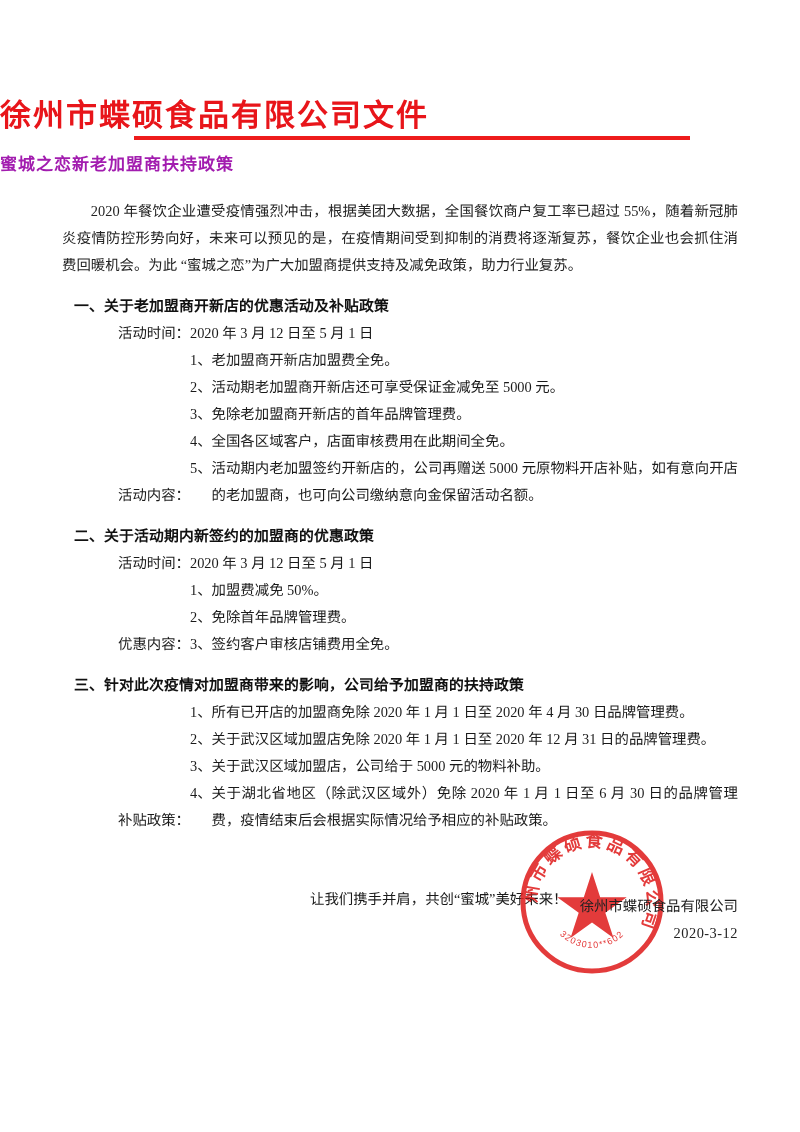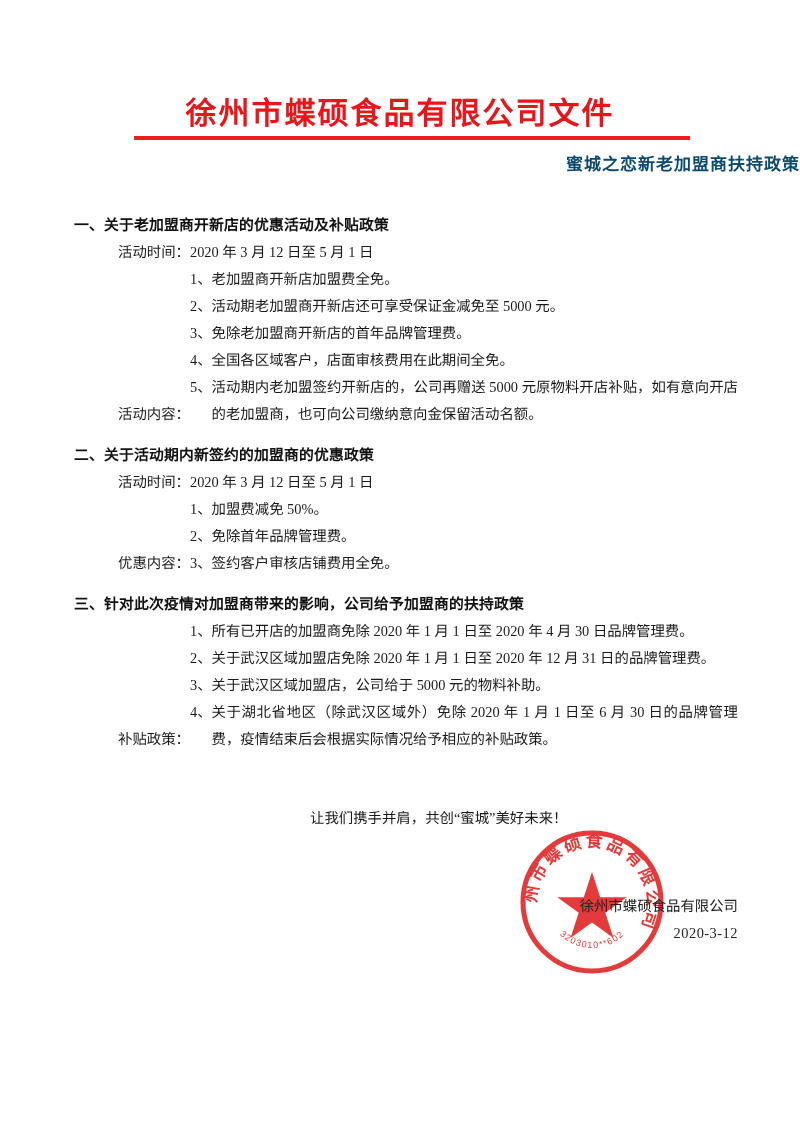--- a/index.html
+++ b/index.html
@@ -18,46 +18,45 @@
     overflow: hidden;
     box-sizing: border-box;
   }
 
   
   .doc-title {
     position: absolute;
     top: 98px;
     left: 0;
     width: 800px;
-    text-align: center;
     font-size: 31px;
     font-weight: bold;
     letter-spacing: 2px;
     color: #e8151a;
-    font-family: Liberation Mono, monospace;
+    font-family: Liberation Serif, serif;
     line-height: 1.15;
   }
   .title-rule {
     position: absolute;
     top: 136px;
     left: 134px;
     width: 556px;
     height: 4px;
     background: #ee1c1c;
   }
   .doc-subtitle {
     position: absolute;
     top: 150px;
     left: 0;
     width: 800px;
-    text-align: right;
+    text-align: left;
     font-size: 17px;
     font-weight: bold;
     letter-spacing: 1px;
-    color: #0c4a6e;
+    color: #a21caf;
   }
 
   
   .body-wrap {
     position: absolute;
     top: 198px;
     left: 62px;
     width: 676px;
   }
   .para {
@@ -160,20 +159,21 @@
 <div class="page">
 
   <div class="doc-title">徐州市蝶硕食品有限公司文件</div>
 
   <div class="title-rule"></div>
 
   <div class="doc-subtitle">蜜城之恋新老加盟商扶持政策</div>
 
   <div class="body-wrap">
 
+    <p class="para">2020 年餐饮企业遭受疫情强烈冲击，根据美团大数据，全国餐饮商户复工率已超过 55%，随着新冠肺炎疫情防控形势向好，未来可以预见的是，在疫情期间受到抑制的消费将逐渐复苏，餐饮企业也会抓住消费回暖机会。为此 “蜜城之恋”为广大加盟商提供支持及减免政策，助力行业复苏。</p>
 
     <div class="section">
       <div class="section-head">一、关于老加盟商开新店的优惠活动及补贴政策</div>
 
       <div class="kv-row">
         <span class="kv-label">活动时间：</span>
         <span class="kv-value">2020 年 3 月 12 日至 5 月 1 日</span>
       </div>
 
       <div class="kv-row">

